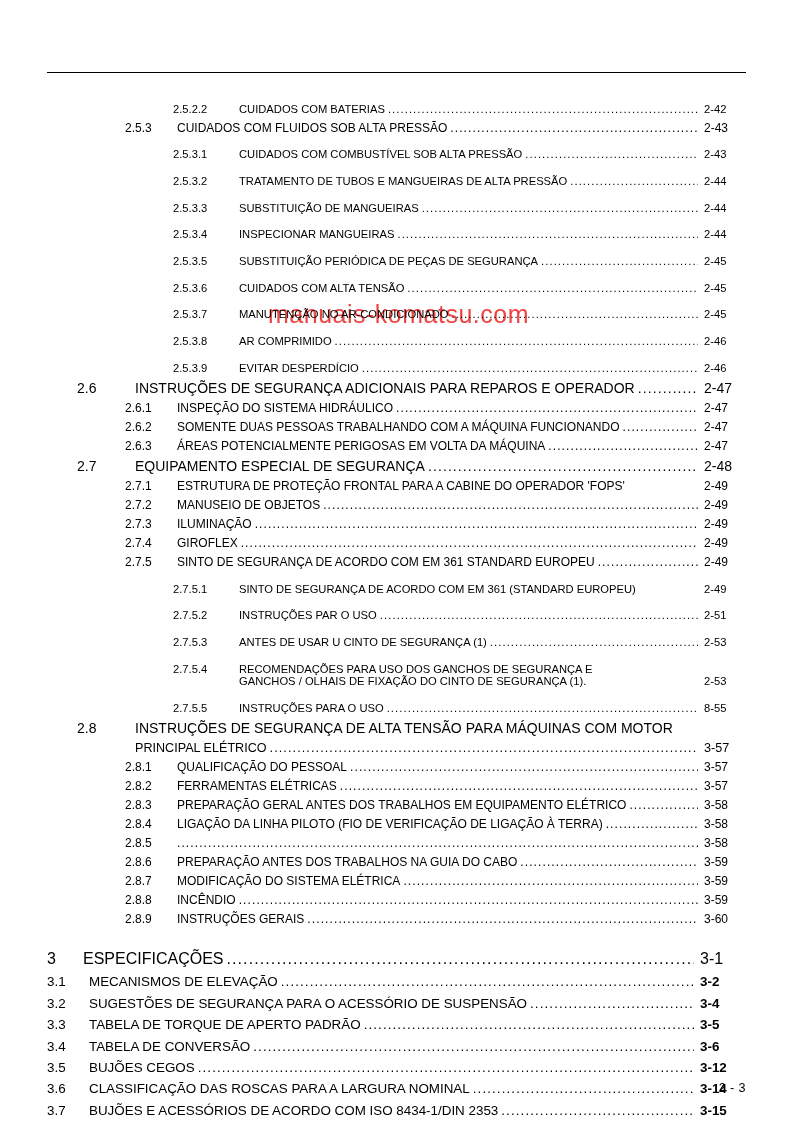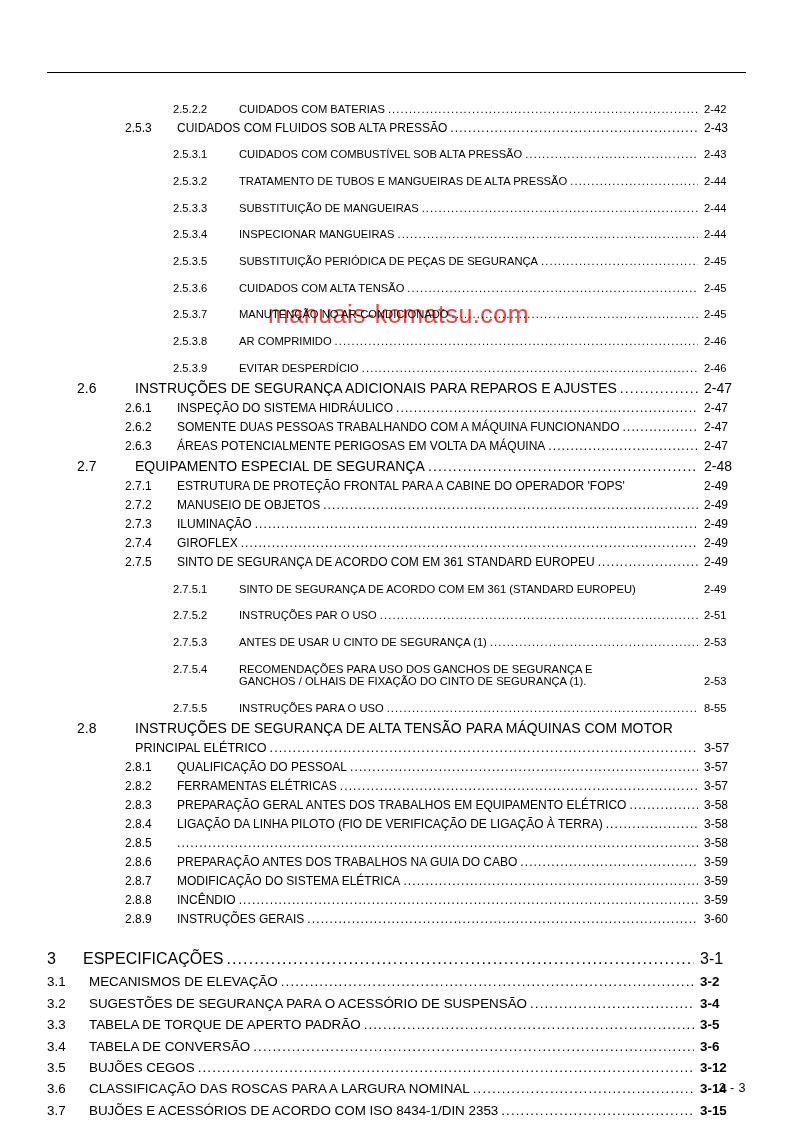--- a/index.html
+++ b/index.html
@@ -188,21 +188,21 @@
         <span class="pg">2-46</span>
       </div>
       <div class="row lvl-4">
         <span class="num">2.5.3.9</span>
         <span class="txt">EVITAR DESPERDÍCIO</span>
         <span class="dots">...........................................................................................................................................</span>
         <span class="pg">2-46</span>
       </div>
       <div class="row lvl-2">
         <span class="num">2.6</span>
-        <span class="txt">INSTRUÇÕES DE SEGURANÇA ADICIONAIS PARA REPAROS E AJUSTES</span>
+        <span class="txt">INSTRUÇÕES DE SEGURANÇA ADICIONAIS PARA REPAROS E OPERADOR</span>
         <span class="dots">...........................................................................................................................................</span>
         <span class="pg">2-47</span>
       </div>
       <div class="row lvl-3">
         <span class="num">2.6.1</span>
         <span class="txt">INSPEÇÃO DO SISTEMA HIDRÁULICO</span>
         <span class="dots">...........................................................................................................................................</span>
         <span class="pg">2-47</span>
       </div>
       <div class="row lvl-3">

